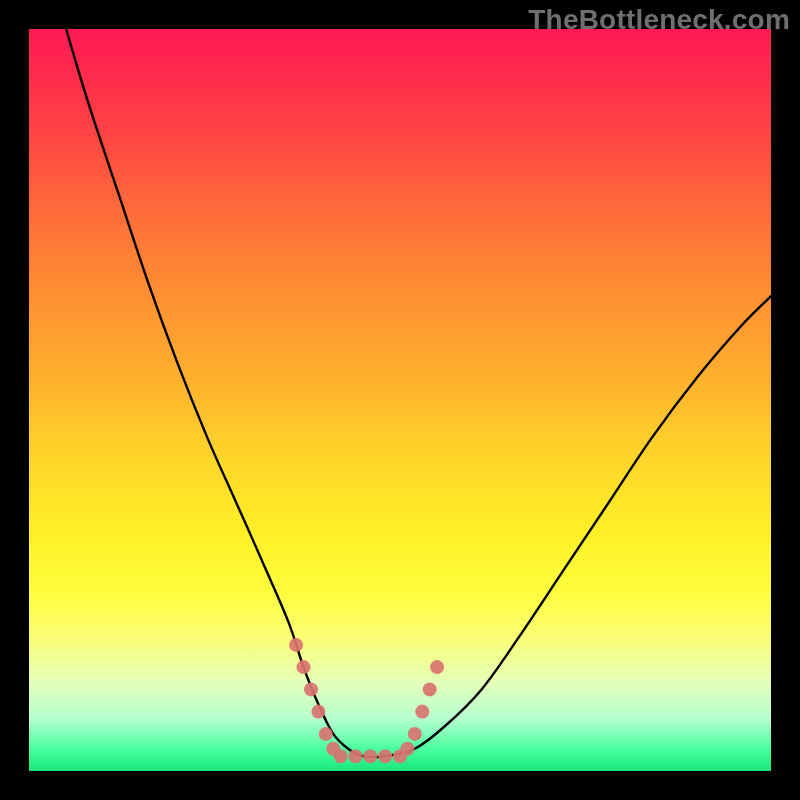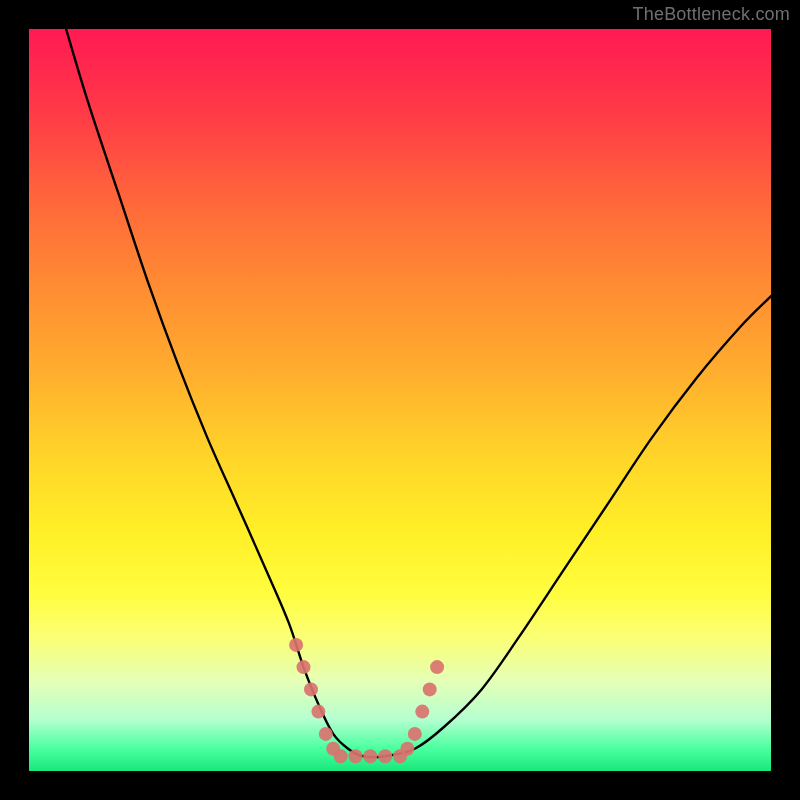--- a/index.html
+++ b/index.html
@@ -42,23 +42,23 @@
       #b6ffcf 93%,
       #4affa0 97%,
       #18e87a 100%
     );
   }
   .watermark {
     position: absolute;
     top: 4px;
     right: 10px;
     color: #6f6f6f;
-    font-size: 18px;
+    font-size: 28px;
     letter-spacing: 0.2px;
-    font-weight: 400;
+    font-weight: 700;
     user-select: none;
   }
   svg.curve {
     position: absolute;
     left: 0;
     top: 0;
     width: 742px;
     height: 742px;
     overflow: visible;
   }

